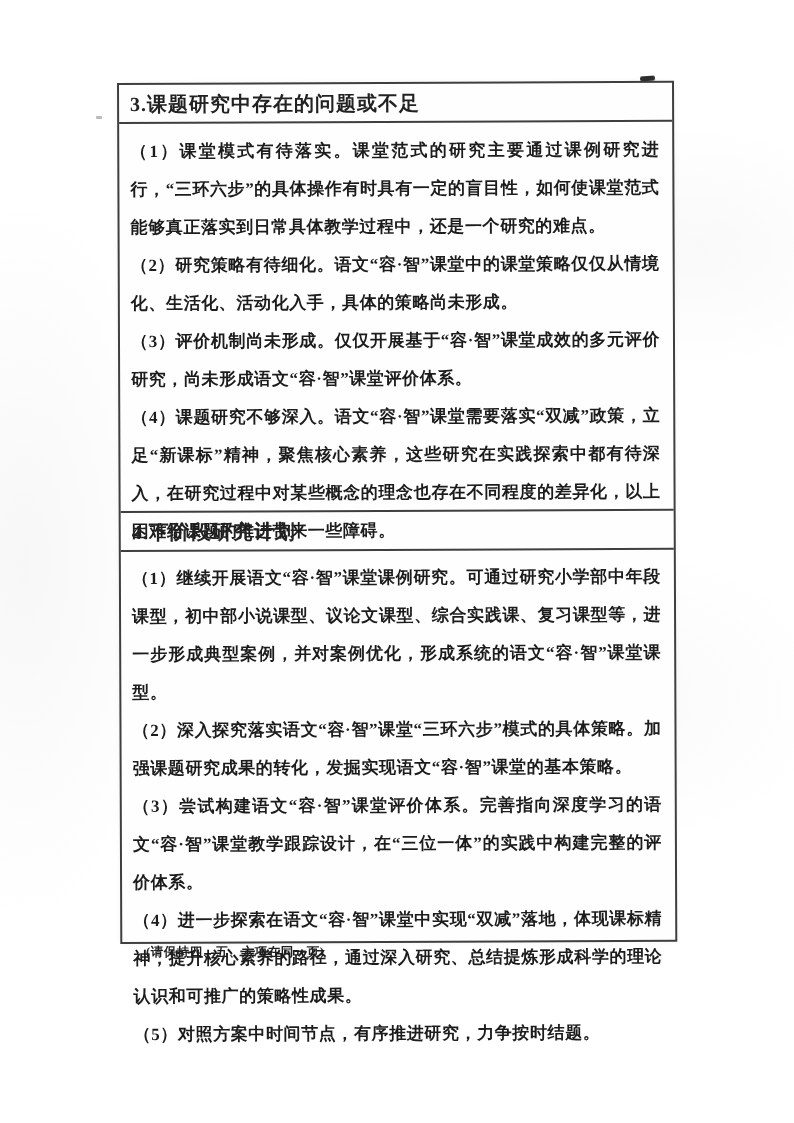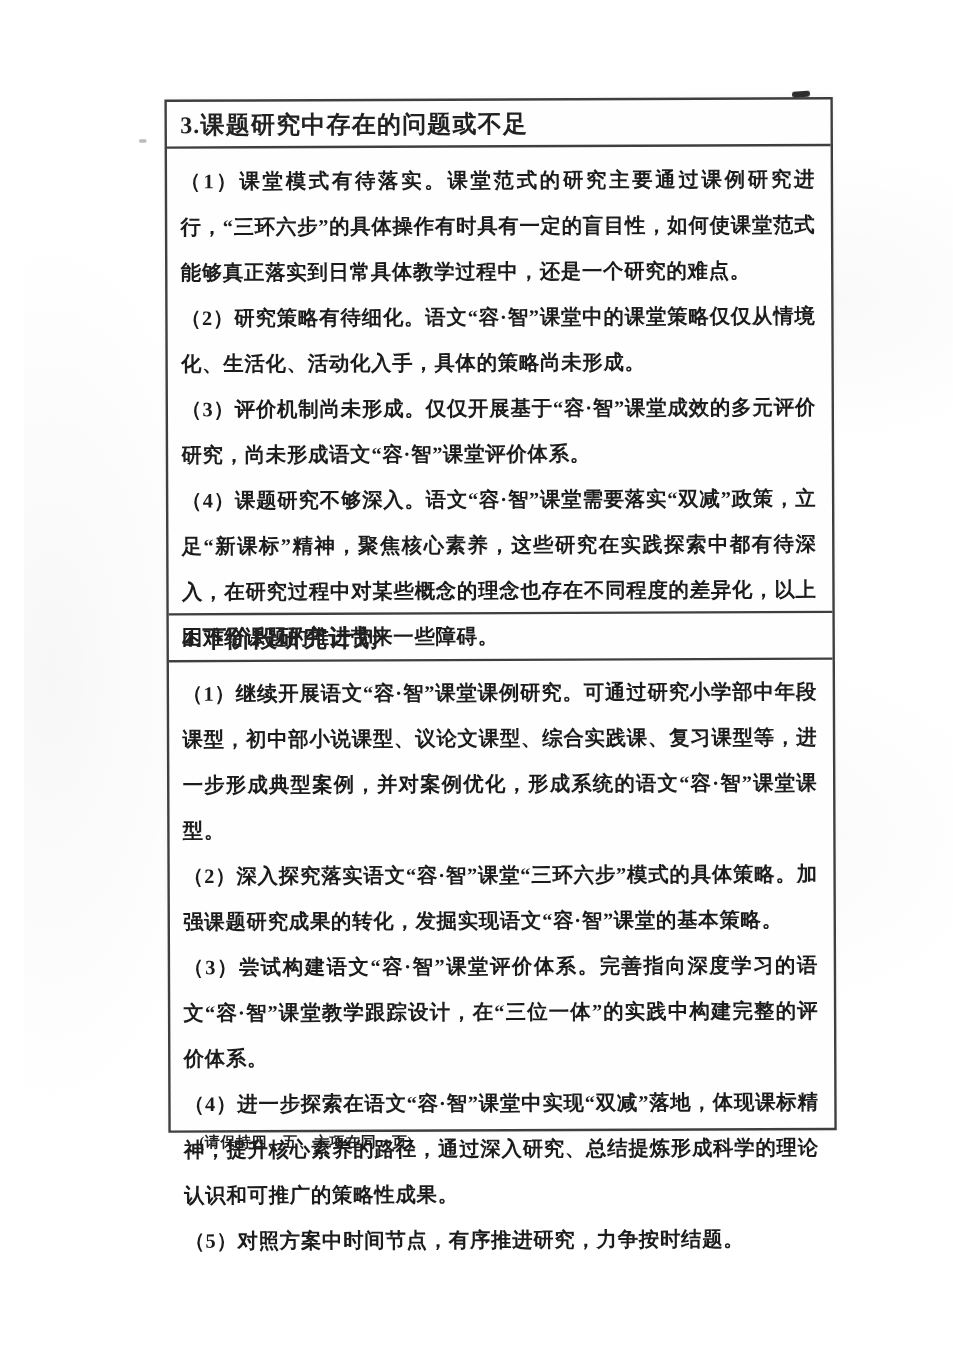--- a/index.html
+++ b/index.html
@@ -15,21 +15,20 @@
 
   
   .scan-page {
     position: absolute;
     inset: 0;
     background:
       radial-gradient(ellipse 260px 180px at 88% 22%, rgba(0,0,0,0.025), transparent 70%),
       radial-gradient(ellipse 300px 220px at 80% 62%, rgba(0,0,0,0.02), transparent 70%),
       radial-gradient(ellipse 200px 500px at 3% 50%, rgba(0,0,0,0.03), transparent 75%),
       #ffffff;
-    margin-left: 20px;
   }
 
   .doc-table {
     position: absolute;
     left: 117px;
     top: 83px;
     width: 557px;
     border: 2px solid #3f3f3f;
     background: #fefefe;
     transform: rotate(-0.22deg);

